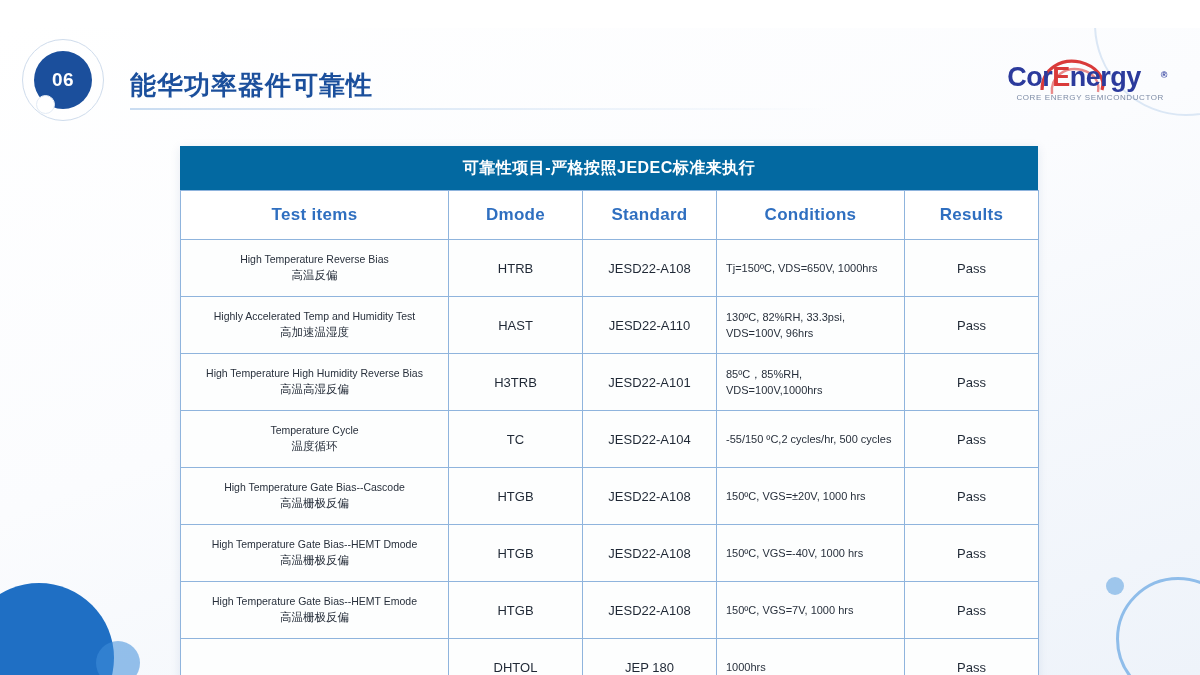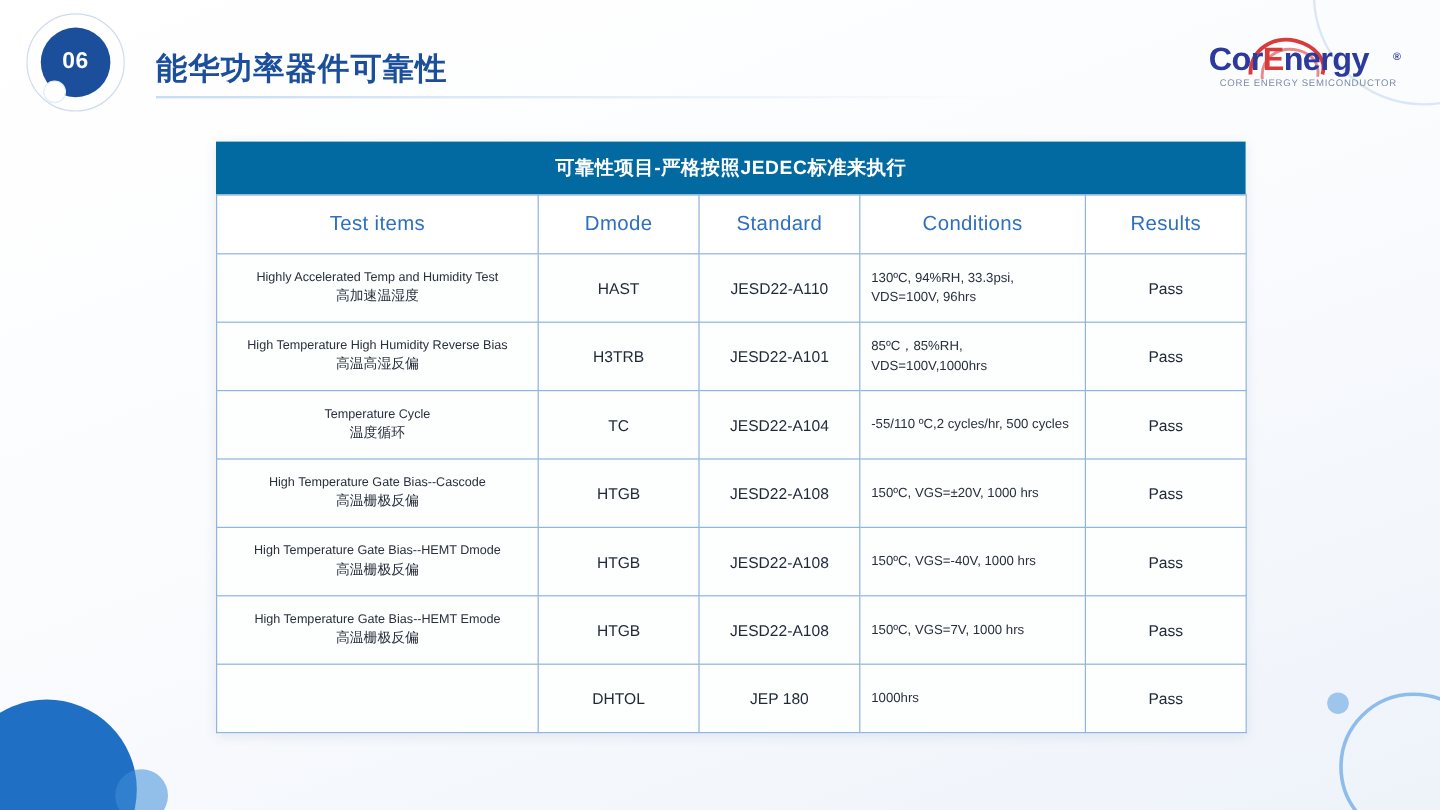--- a/index.html
+++ b/index.html
@@ -12,20 +12,21 @@
     overflow: hidden;
     font-family: "Liberation Sans", sans-serif;
     background: #ffffff;
     position: relative;
   }
   .slide {
     position: absolute;
     inset: 0;
     background: linear-gradient(160deg, #ffffff 0%, #fbfcfe 45%, #eef3fa 100%);
     overflow: hidden;
+    margin-top: 28px;
   }
   
   .blob {
     position: absolute;
     border-radius: 50%;
     pointer-events: none;
   }
   .blob-bl-big {
     width: 150px; height: 150px;
     left: -36px; bottom: -58px;
@@ -176,21 +177,21 @@
   col.c4 { width: 134px; }
 
   th, td {
     border: 1px solid #8fb4dd;
     vertical-align: middle;
   }
   thead th {
     height: 46px;
     color: #2f6fc0;
     font-size: 17px;
-    font-weight: normal;
+    font-weight: bold;
     text-align: center;
     background: #ffffff;
     letter-spacing: .3px;
   }
   tbody td {
     height: 46px;
     background: #fdfefe;
     color: #2a3442;
     font-size: 11px;
   }
@@ -265,46 +266,56 @@
           <th>Test items</th>
           <th>Dmode</th>
           <th>Standard</th>
           <th>Conditions</th>
           <th>Results</th>
         </tr>
       </thead>
       <tbody>
         <tr>
           <td class="item">
+            <span class="en">High Temperature Reverse Bias</span>
+            <span class="cn">高温反偏</span>
+          </td>
+          <td class="sym">HTRB</td>
+          <td class="std">JESD22-A108</td>
+          <td class="cond">Tj=150ºC, VDS=650V, 1000hrs</td>
+          <td class="res">Pass</td>
+        </tr>
+        <tr>
+          <td class="item">
             <span class="en">Highly Accelerated Temp and Humidity Test</span>
             <span class="cn">高加速温湿度</span>
           </td>
           <td class="sym">HAST</td>
           <td class="std">JESD22-A110</td>
-          <td class="cond">130ºC, 94%RH, 33.3psi, VDS=100V, 96hrs</td>
+          <td class="cond">130ºC, 82%RH, 33.3psi, VDS=100V, 96hrs</td>
           <td class="res">Pass</td>
         </tr>
         <tr>
           <td class="item">
             <span class="en">High Temperature High Humidity Reverse Bias</span>
             <span class="cn">高温高湿反偏</span>
           </td>
           <td class="sym">H3TRB</td>
           <td class="std">JESD22-A101</td>
           <td class="cond">85ºC，85%RH, VDS=100V,1000hrs</td>
           <td class="res">Pass</td>
         </tr>
         <tr>
           <td class="item">
             <span class="en">Temperature Cycle</span>
             <span class="cn">温度循环</span>
           </td>
           <td class="sym">TC</td>
           <td class="std">JESD22-A104</td>
-          <td class="cond">-55/110 ºC,2 cycles/hr, 500 cycles</td>
+          <td class="cond">-55/150 ºC,2 cycles/hr, 500 cycles</td>
           <td class="res">Pass</td>
         </tr>
         <tr>
           <td class="item">
             <span class="en">High Temperature Gate Bias--Cascode</span>
             <span class="cn">高温栅极反偏</span>
           </td>
           <td class="sym">HTGB</td>
           <td class="std">JESD22-A108</td>
           <td class="cond">150ºC, VGS=±20V, 1000 hrs</td>

